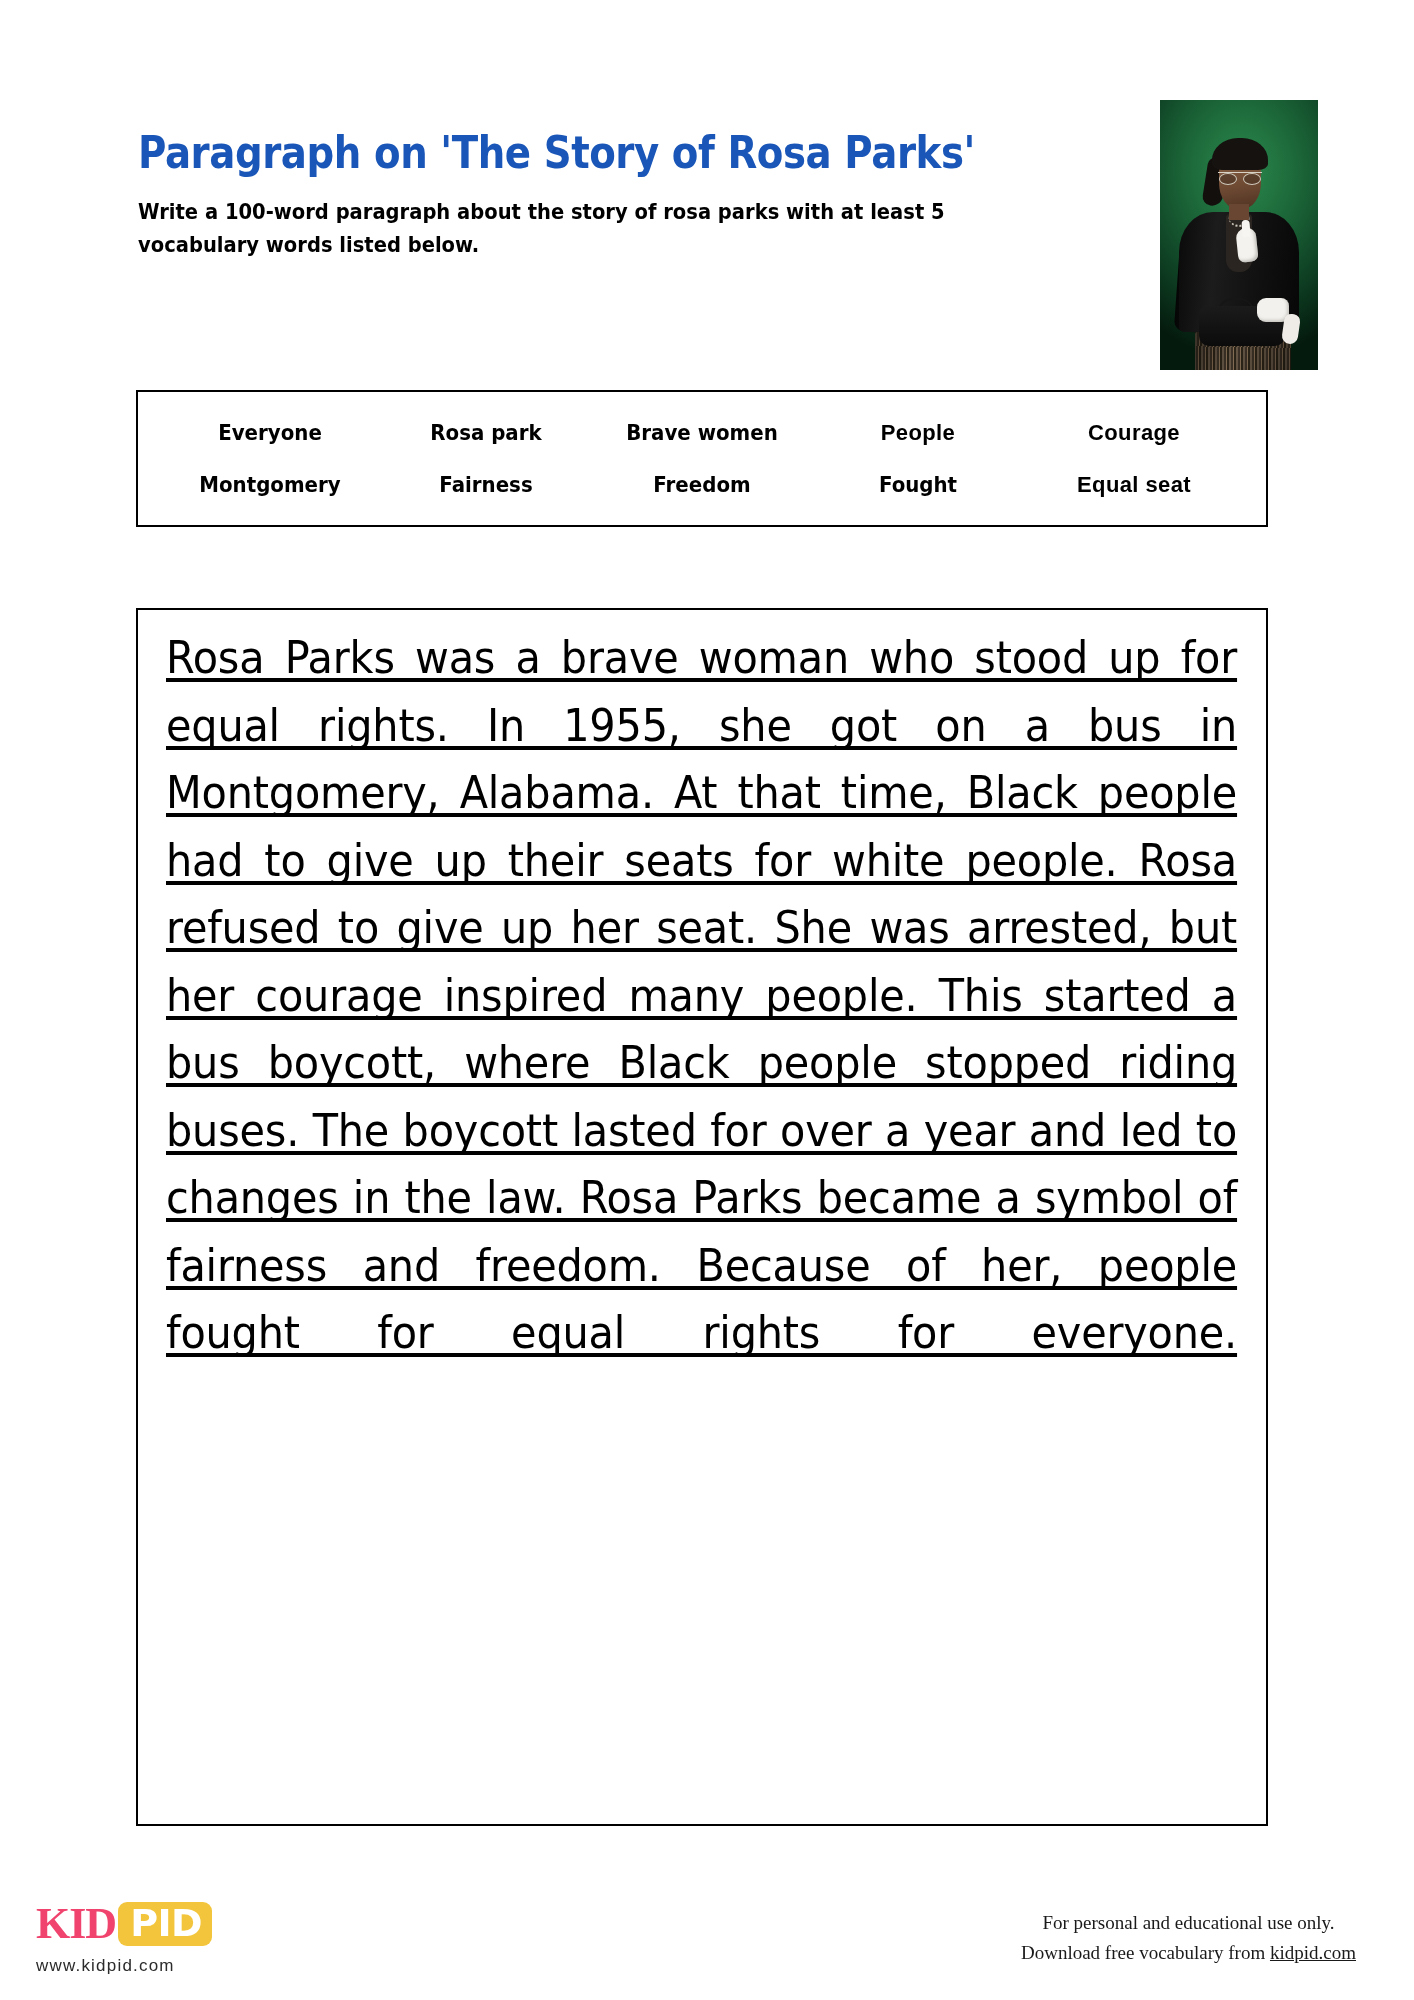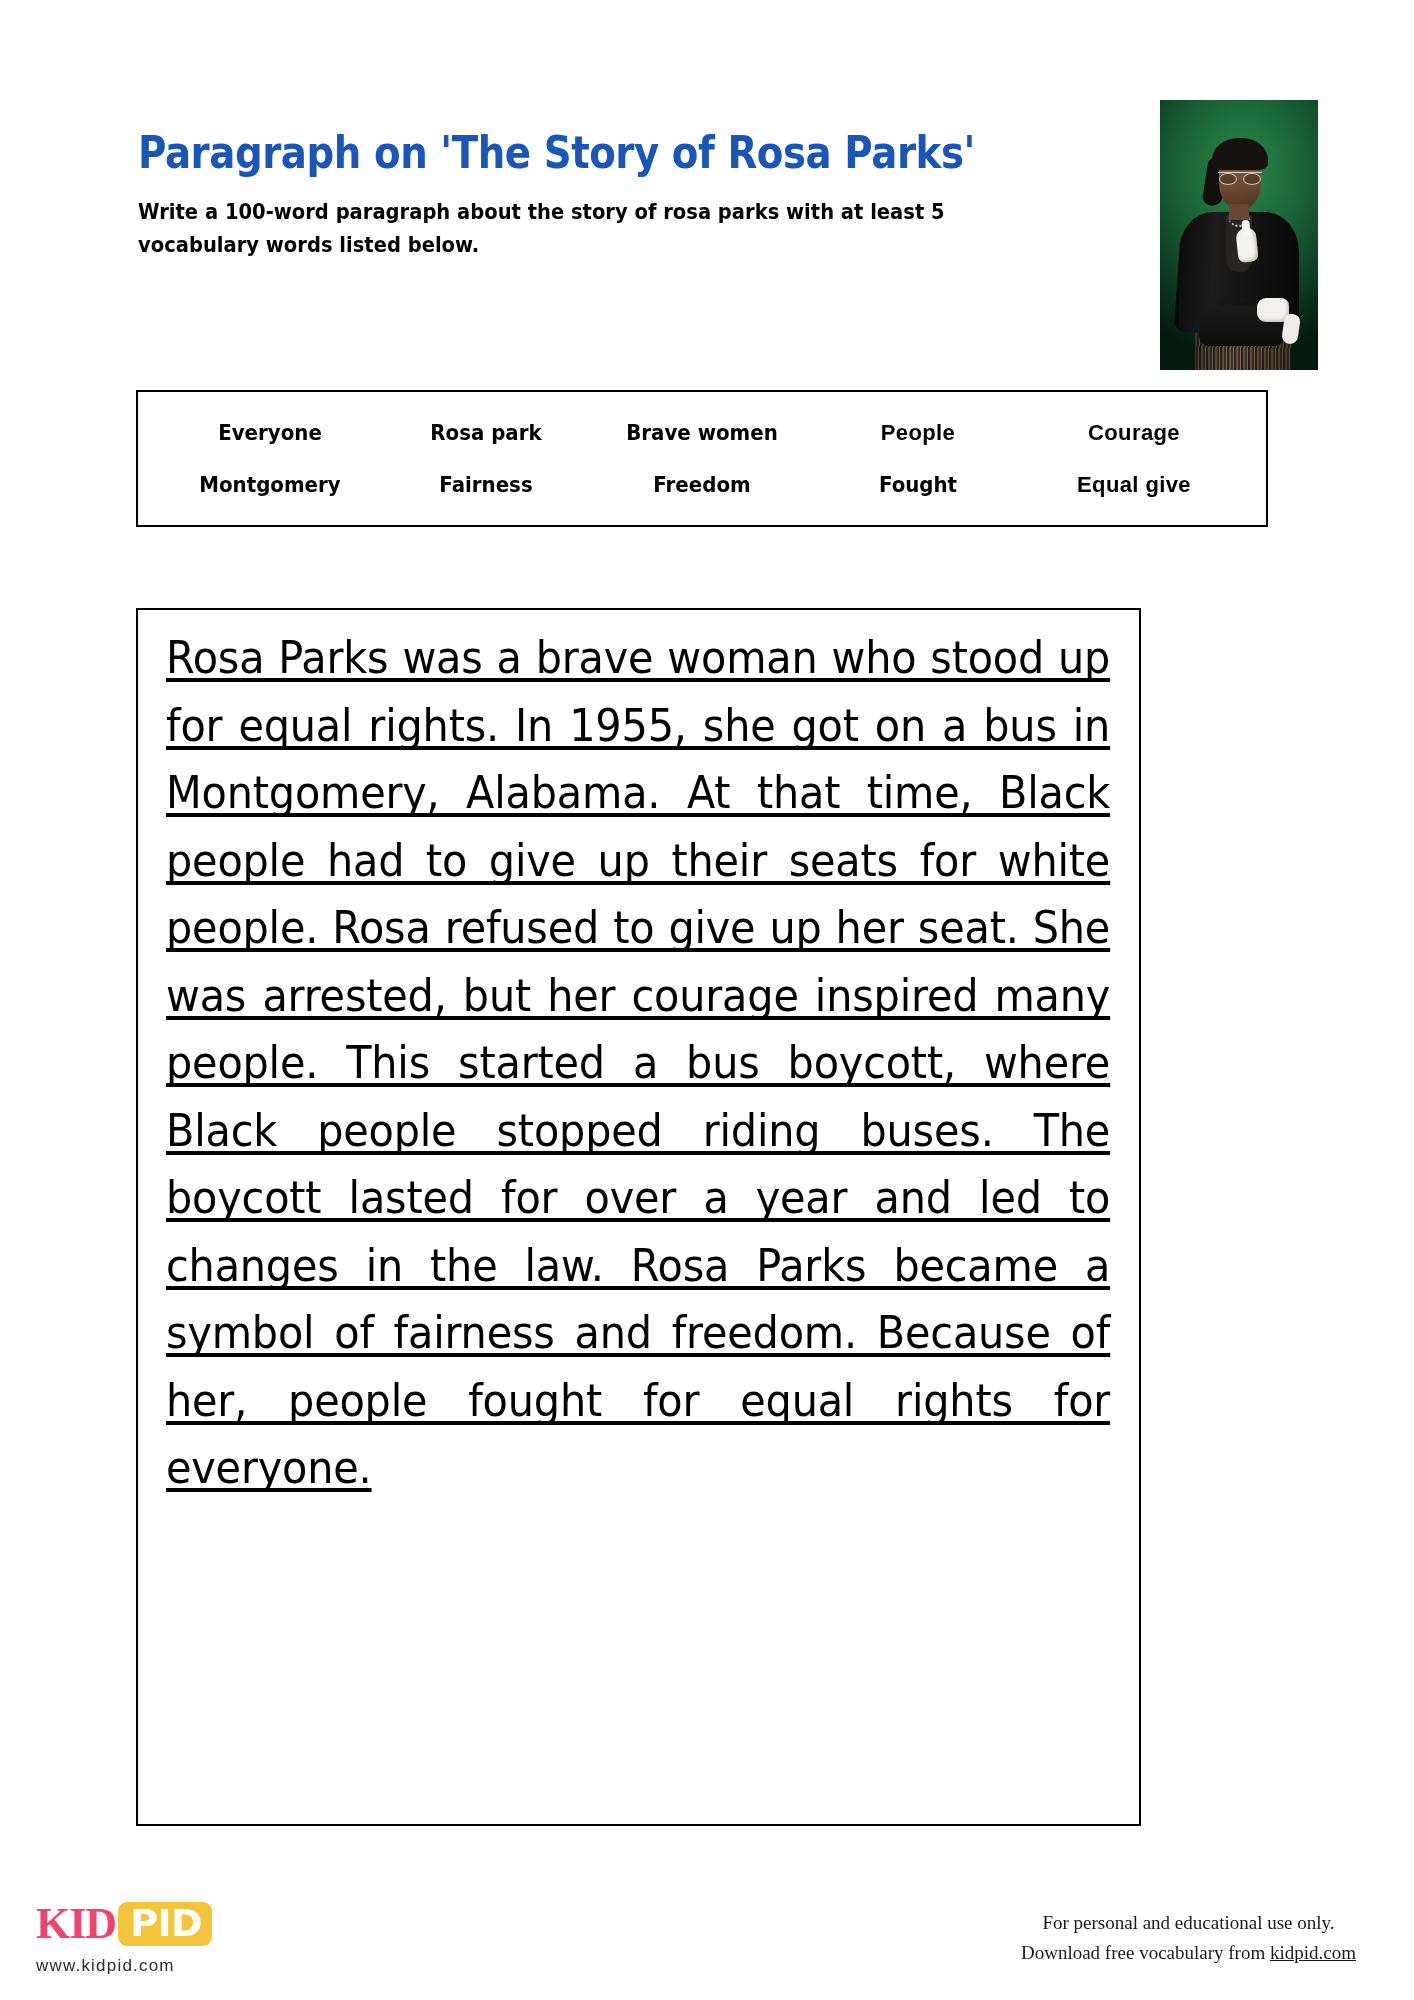--- a/index.html
+++ b/index.html
@@ -294,21 +294,21 @@
     font-family: "Liberation Sans", sans-serif;
     font-weight: 700;
     letter-spacing: 0.4px;
   }
 
   
   .answer-box {
     position: absolute;
     left: 136px;
     top: 608px;
-    width: 1005px;
+    width: 1132px;
     height: 1218px;
     border: 2.5px solid #000000;
     box-sizing: border-box;
     padding: 14px 28px 10px 28px;
   }
   .answer-text {
     font-family: "DejaVu Sans", sans-serif;
     font-weight: 400;
     font-size: 45px;
     line-height: 1.50;
@@ -424,21 +424,21 @@
       <div class="vocab-cell cond">Rosa park</div>
       <div class="vocab-cell cond">Brave women</div>
       <div class="vocab-cell round">People</div>
       <div class="vocab-cell round">Courage</div>
     </div>
     <div class="vocab-row">
       <div class="vocab-cell cond">Montgomery</div>
       <div class="vocab-cell cond">Fairness</div>
       <div class="vocab-cell cond">Freedom</div>
       <div class="vocab-cell cond">Fought</div>
-      <div class="vocab-cell round">Equal give</div>
+      <div class="vocab-cell round">Equal seat</div>
     </div>
   </div>
 
   <div class="answer-box">
     <div class="answer-text">Rosa Parks was a brave woman who stood up for equal rights. In 1955, she got on a bus in Montgomery, Alabama. At that time, Black people had to give up their seats for white people. Rosa refused to give up her seat. She was arrested, but her courage inspired many people. This started a bus boycott, where Black people stopped riding buses. The boycott lasted for over a year and led to changes in the law. Rosa Parks became a symbol of fairness and freedom. Because of her, people fought for equal rights for everyone.</div>
   </div>
 
   <div class="logo">
     <div class="logo-mark">
       <span class="logo-kid">KID</span>

